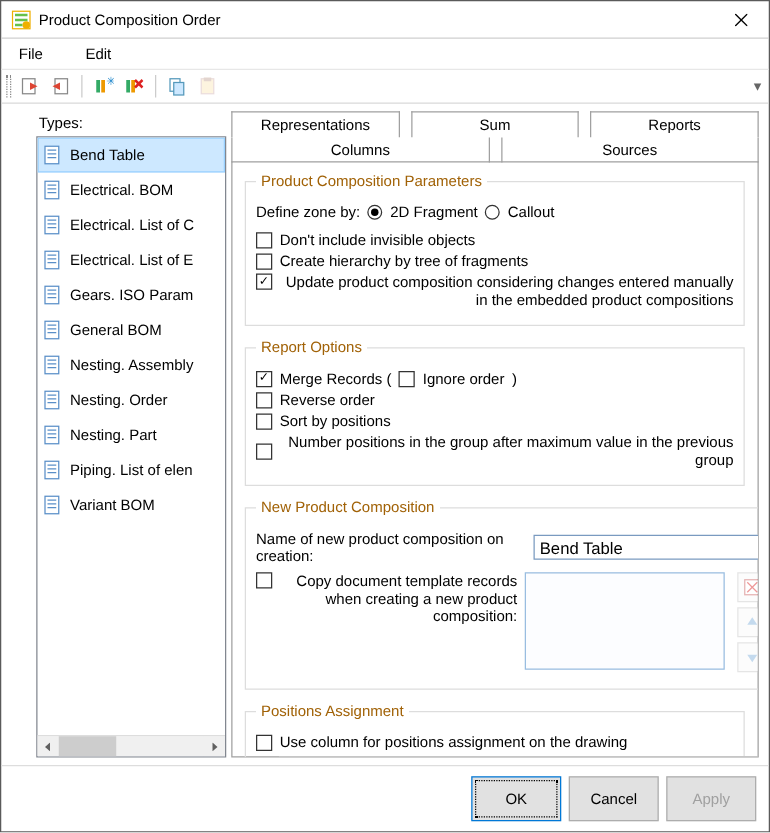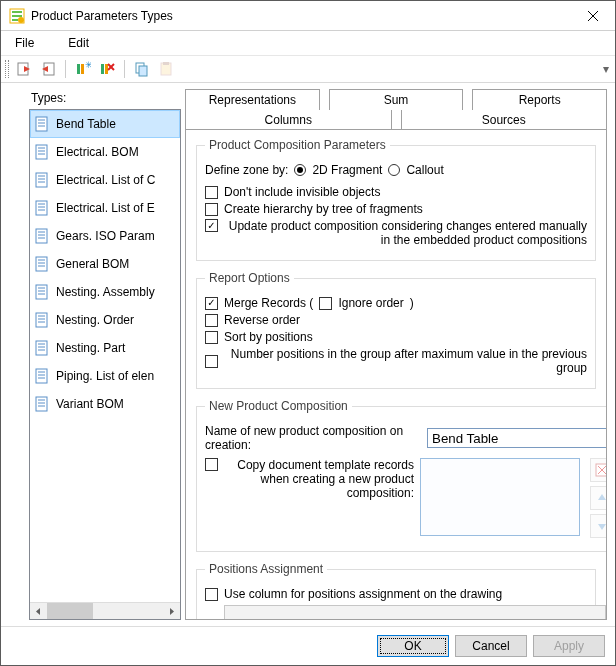--- a/index.html
+++ b/index.html
@@ -28,54 +28,54 @@
   .hscroll .thumb { position:absolute; left:0; top:0; width:40%; height:100%; background:#cdcdcd; }
   .right { flex:1; display:flex; flex-direction:column; min-width:0; }
   .tabrow { display:flex;gap:10px; }
   .tab { flex:1; border:1px solid #a0a0a0; border-bottom:none; text-align:center; padding:3px 0; background:#fff; margin-left:-1px; }
   .tab:first-child { margin-left:0; }
   .tabrow2 .tab { border-top:none; }
   .tab.active { background:#fff; position:relative; z-index:2; border-bottom:1px solid #fff; }
   .tab.inactive { background:#fff; }
   .tabpanel { flex:1; border:1px solid #a0a0a0; border-top:1px solid #a0a0a0; padding:8px 10px; overflow:auto; margin-top:-1px; }
   fieldset { border:1px solid #ddd; margin:0 0 10px 0; padding:8px 8px 10px 8px; }
-  fieldset legend { padding:0 4px; color:#404040; }
+  fieldset legend { padding:0 4px; color:#a16207; }
   .row { display:flex; align-items:center; gap:6px; margin:3px 0; }
   .chk { width:13px; height:13px; border:1px solid #333; display:inline-flex; align-items:center; justify-content:center; background:#fff; flex:0 0 13px; }
   .chk.checked::after { content:"✓"; font-size:10px; line-height:10px; }
   .radio { width:12px; height:12px; border:1px solid #333; border-radius:50%; display:inline-flex; align-items:center; justify-content:center; background:#fff; flex:0 0 12px; }
   .radio.checked::after { content:""; width:6px; height:6px; background:#000; border-radius:50%; }
   .textinput { border:1px solid #7a9ac0; padding:2px 4px; height:20px; background:#fff; }
   .bigbox { border:1px solid #99bde0; background:#fcfdff; width:160px; height:78px; }
   .listctrls { display:flex; flex-direction:column; gap:4px; margin-left:4px; }
   .iconbtn { width:24px; height:24px; border:1px solid #ccc; background:#fafafa; display:flex; align-items:center; justify-content:center; opacity:0.5; }
   .disabled-field { border:1px solid #c6c6c6; background:#f3f3f3; height:20px; width:100%; margin-top:4px; }
   .footer { display:flex; justify-content:flex-end; gap:6px; padding:8px 10px; border-top:1px solid #ddd; }
-  .btn { min-width:72px; height:22px; border:1px solid #adadad; background:#e1e1e1; display:flex; align-items:center; justify-content:center; }
+  .btn { min-width:72px; height:36px; border:1px solid #adadad; background:#e1e1e1; display:flex; align-items:center; justify-content:center; }
   .btn.focus { border-color:#0078d7; outline:1px dotted #000; outline-offset:-4px; }
   .btn.disabled { color:#a0a0a0; }
   .lbl { white-space:normal;text-align:right; }
   .indent { margin-left:19px; }
 </style>
 </head>
 <body>
 
 <div class="window">
 
   <div class="titlebar">
     <span class="icon">
       <svg width="16" height="16">
           <rect x="1" y="1" width="14" height="14" fill="#fff" stroke="#f0b000"></rect>
           <rect x="3" y="3" width="10" height="2" fill="#66c04a"></rect>
           <rect x="3" y="7" width="10" height="2" fill="#66c04a"></rect>
           <rect x="3" y="11" width="6" height="2" fill="#66c04a"></rect>
           <circle cx="12" cy="12" r="3" fill="#f0b000"></circle>
         </svg>
     </span>
-    <span class="title">Product Parameters Types</span>
+    <span class="title">Product Composition Order</span>
     <div class="close">
       <svg width="10" height="10">
           <line x1="0" y1="0" x2="10" y2="10" stroke="#000" stroke-width="1"></line>
           <line x1="10" y1="0" x2="0" y2="10" stroke="#000" stroke-width="1"></line>
         </svg>
     </div>
   </div>
 
   <div class="menubar">
     <span>File</span>

